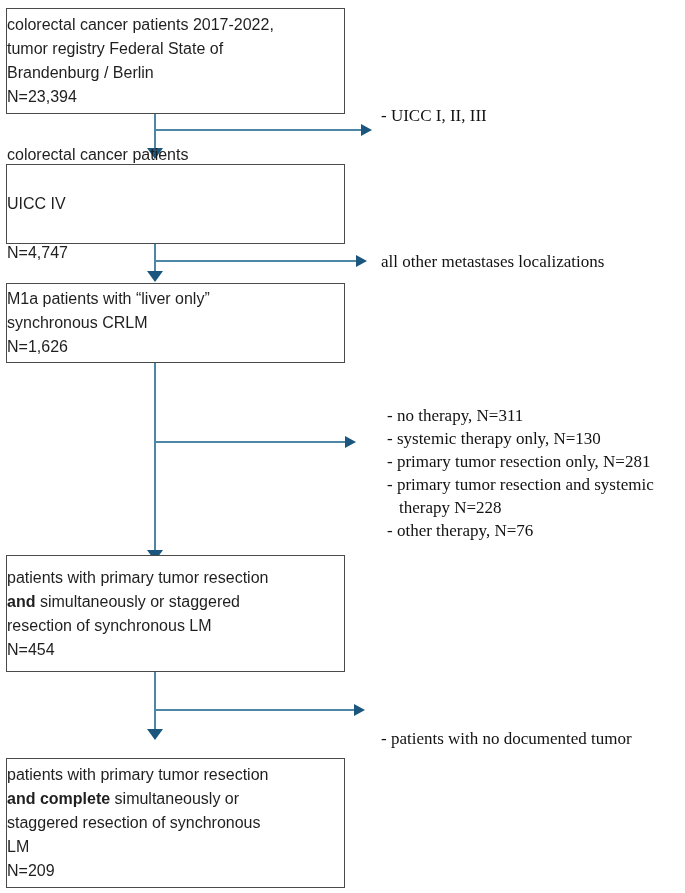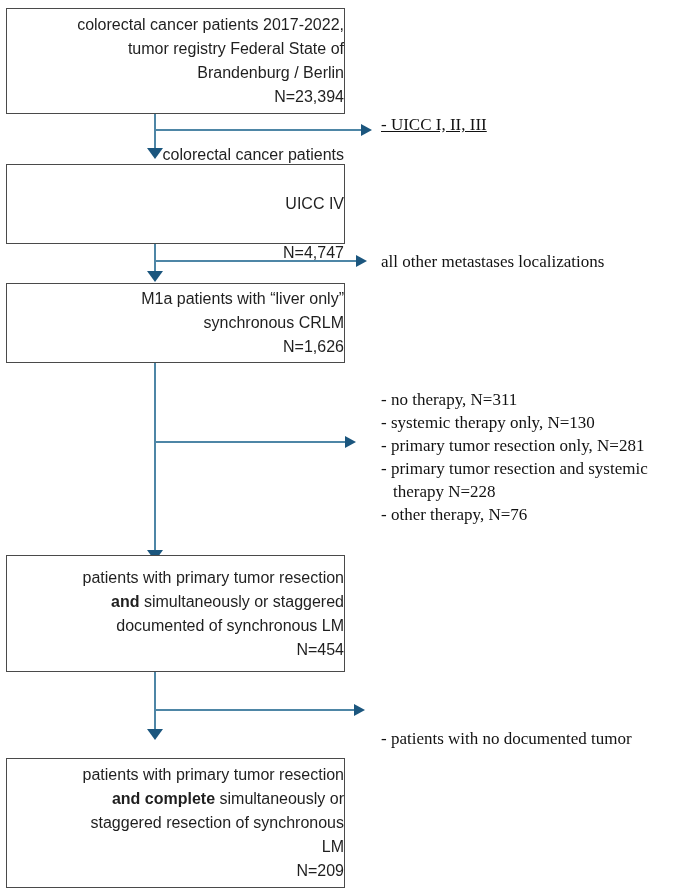--- a/index.html
+++ b/index.html
@@ -13,21 +13,21 @@
   html,body{margin:0;padding:0;}
   body{
     width:685px;height:893px;background:var(--bg);
     font-family:"Liberation Sans",sans-serif;
     position:relative;overflow:hidden;
   }
   .stage{position:absolute;top:0;left:0;width:685px;height:893px;}
   .box{
     position:absolute;left:6px;width:339px;box-sizing:border-box;
     border:1.5px solid var(--box-border);background:#fff;
-    display:flex;flex-direction:column;justify-content:center;align-items:flex-end;
+    display:flex;flex-direction:column;justify-content:center;align-items:flex-start;
     text-align:center;color:var(--box-text);
     font-size:16px;line-height:24px;
   }
   .box .ln{white-space:nowrap;}
   .box .b{font-weight:bold;}
   #b1{top:8px;height:106px;}
   #b2{top:164px;height:80px;gap:25px;}
   #b3{top:283px;height:80px;}
   #b4{top:555px;height:117px;}
   #b5{top:758px;height:130px;}
@@ -63,23 +63,23 @@
   #r2{left:356px;top:255px;}
   #r3{left:345px;top:436px;}
   #r4{left:354px;top:704px;}
 
   .note{
     position:absolute;left:381px;
     font-family:"Liberation Serif",serif;
     font-size:17px;color:var(--note-text);
     line-height:23px;white-space:nowrap;
   }
-  #n1{top:114px;line-height:22px;text-decoration:underline;}
+  #n1{top:105px;line-height:22px;}
   #n2{top:250px;}
-  #n3{top:388px;}
+  #n3{top:404px;margin-left:6px;}
   #n4{top:695px;line-height:23.5px;margin-top:32px;}
   .hang{padding-left:12px;}
 </style>
 </head>
 <body>
 
 <div class="stage">
 
   <div class="box" id="b1">
     <div class="ln"><span class="b"></span><span>colorectal cancer patients 2017-2022,</span></div>
@@ -125,21 +125,21 @@
     <div>- systemic therapy only, N=130</div>
     <div>- primary tumor resection only, N=281</div>
     <div>- primary tumor resection and systemic</div>
     <div class="hang">therapy N=228</div>
     <div>- other therapy, N=76</div>
   </div>
 
   <div class="box" id="b4">
     <div class="ln"><span class="b"></span><span>patients with primary tumor resection</span></div>
     <div class="ln"><span class="b">and</span><span> simultaneously or staggered</span></div>
-    <div class="ln"><span class="b"></span><span>documented of synchronous LM</span></div>
+    <div class="ln"><span class="b"></span><span>resection of synchronous LM</span></div>
     <div class="ln"><span class="b"></span><span>N=454</span></div>
   </div>
 
   <div class="vline" id="v4"></div>
   <div class="ahead-down" id="d4"></div>
   <div class="hline" id="h4"></div>
   <div class="ahead-right" id="r4"></div>
   <div class="note" id="n4">
     <div>- patients with no documented tumor</div>
   </div>

